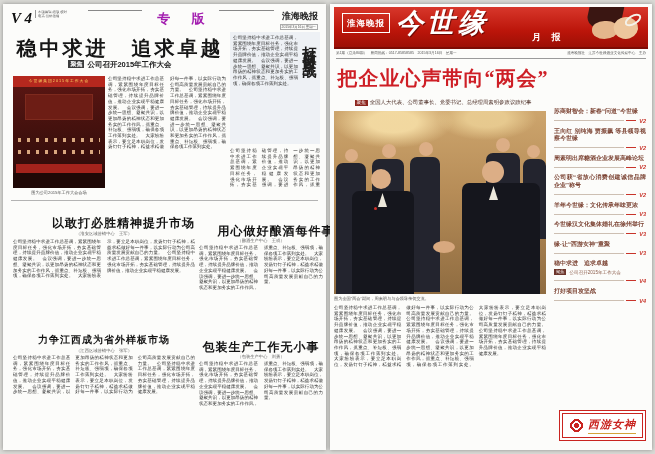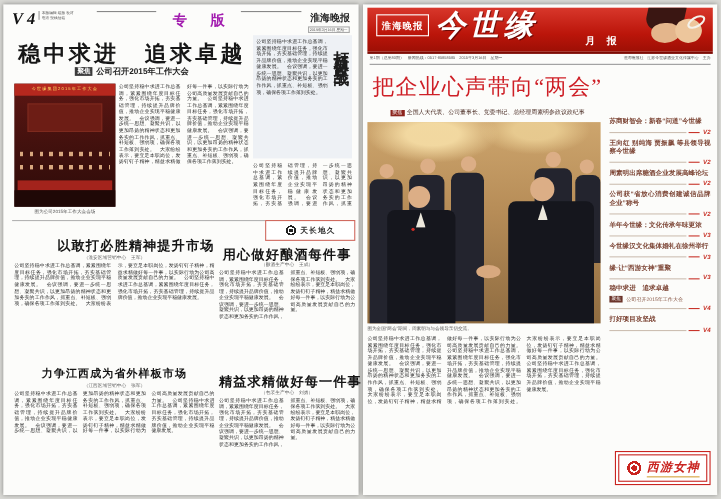--- a/index.html
+++ b/index.html
@@ -59,21 +59,21 @@
   .hA{position:absolute;left:10px;top:211px;width:182px;text-align:right;font-size:12px;font-weight:bold;letter-spacing:1px;color:#141414;white-space:nowrap}
   .byA{position:absolute;left:10px;top:227px;width:182px}
   .bodyA{position:absolute;left:10px;top:235px;width:182px;height:92px}
 
   .brandbox{position:absolute;left:238px;top:196px;width:80px;height:17px;border:1px solid #d06a5f;
     display:flex;align-items:center;justify-content:center;gap:3px;background:#fff}
   .brand-eye{width:11px;height:11px;border-radius:50%;flex:0 0 auto;
     background:radial-gradient(circle,#222 0 1.8px,#fff 1.8px 3px,#222 3px 4.6px,#fff 4.6px)}
   .brand-txt{font-size:7px;font-weight:bold;color:#333;letter-spacing:1px;white-space:nowrap}
 
-  .hB{position:absolute;left:196px;top:219px;width:124px;text-align:center;font-size:12px;font-weight:bold;letter-spacing:1px;color:#141414;white-space:nowrap}
+  .hB{position:absolute;left:211px;top:219px;width:124px;text-align:center;font-size:12px;font-weight:bold;letter-spacing:1px;color:#141414;white-space:nowrap}
   .byB{position:absolute;left:196px;top:234px;width:124px}
   .bodyB{position:absolute;left:196px;top:241px;width:124px;height:86px}
 
   .hC{position:absolute;left:10px;top:329px;width:182px;text-align:center;font-size:10px;font-weight:bold;letter-spacing:1px;color:#141414;white-space:nowrap}
   .byC{position:absolute;left:10px;top:344px;width:182px}
   .bodyC{position:absolute;left:10px;top:351px;width:182px;height:88px}
 
   .hD{position:absolute;left:196px;top:335px;width:124px;text-align:center;font-size:12px;font-weight:bold;letter-spacing:1px;color:#141414;white-space:nowrap}
   .byD{position:absolute;left:196px;top:350px;width:124px}
   .bodyD{position:absolute;left:196px;top:357px;width:124px;height:82px}
@@ -91,21 +91,21 @@
   .hands{position:absolute;right:0;top:0;width:86px;height:40px}
   .sleeve{position:absolute;right:26px;top:-4px;width:34px;height:26px;background:#3a1612;border-radius:0 0 12px 10px;transform:rotate(12deg)}
   .hand1{position:absolute;right:30px;top:14px;width:26px;height:18px;background:#e4b68c;border-radius:50% 45% 55% 50%}
   .hand2{position:absolute;right:10px;top:10px;width:24px;height:22px;background:#edc69c;border-radius:45% 55% 50% 55%;transform:rotate(-18deg)}
   .bracelet{position:absolute;right:6px;top:8px;width:14px;height:6px;border:2px solid #f4f2ea;border-radius:50%;transform:rotate(-30deg)}
 
   .infoline{position:absolute;left:6px;top:47px;width:310px;display:flex;justify-content:space-between;
     font-size:3.6px;color:#555;border-bottom:1px solid #9a9a9a;padding-bottom:3px;white-space:nowrap;overflow:hidden}
 
   .rhead{position:absolute;left:2px;top:61px;width:222px;text-align:center;
-    font-size:20px;font-weight:normal;letter-spacing:1px;color:#ce1f26;white-space:nowrap}
+    font-size:20px;font-weight:bold;letter-spacing:1px;color:#ce1f26;white-space:nowrap}
   .rsub{position:absolute;left:2px;top:95px;width:222px;text-align:center;font-size:5.4px;color:#4a2c24;white-space:nowrap;overflow:hidden}
   .rtag{display:inline-block;background:#8c241c;color:#fff;font-size:4.6px;line-height:6.5px;padding:0 2px;margin-right:2px;vertical-align:0.5px}
 
   #rphoto{position:absolute;left:4px;top:107px;width:212px;height:183px;overflow:hidden;
     background:
       radial-gradient(ellipse 60px 26px at 28% 6%, rgba(246,222,166,.9) 0 40%, rgba(246,222,166,0) 100%),
       radial-gradient(ellipse 50px 22px at 72% 4%, rgba(238,211,152,.8) 0 40%, rgba(238,211,152,0) 100%),
       linear-gradient(180deg,#cda56d 0%,#b68c57 45%,#8f6c41 100%)}
   .fig,.figf{position:absolute;border-radius:7px 7px 0 0}
   .fig{background:#23242e}
@@ -180,33 +180,29 @@
     </div>
     <div class="lside-bot t c3">公司坚持稳中求进工作总基调，紧紧围绕年度目标任务，强化市场开拓，夯实基础管理，持续提升品牌价值，推动企业实现平稳健康发展。　会议强调，要进一步统一思想、凝聚共识，以更加昂扬的精神状态和更加务实的工作作风，抓重点、补短板、强弱项，确保各项工作落到实处。</div>
   </div>
 
   <div class="band-rule"></div>
 
   <div class="hA serif">以敢打必胜精神提升市场</div>
   <div class="byA byline">（淮安区域营销中心　王军）</div>
   <div class="bodyA t c2">公司坚持稳中求进工作总基调，紧紧围绕年度目标任务，强化市场开拓，夯实基础管理，持续提升品牌价值，推动企业实现平稳健康发展。　会议强调，要进一步统一思想、凝聚共识，以更加昂扬的精神状态和更加务实的工作作风，抓重点、补短板、强弱项，确保各项工作落到实处。　大家纷纷表示，要立足本职岗位，发扬钉钉子精神，精益求精做好每一件事，以实际行动为公司高质量发展贡献自己的力量。　公司坚持稳中求进工作总基调，紧紧围绕年度目标任务，强化市场开拓，夯实基础管理，持续提升品牌价值，推动企业实现平稳健康发展。</div>
 
-  <div class="brandbox">
-    <div class="brand-eye"></div>
-    <div class="brand-txt serif">天长地久</div>
-  </div>
   <div class="hB serif">用心做好酿酒每件事</div>
   <div class="byB byline">（酿酒生产中心　王成）</div>
   <div class="bodyB t c2">公司坚持稳中求进工作总基调，紧紧围绕年度目标任务，强化市场开拓，夯实基础管理，持续提升品牌价值，推动企业实现平稳健康发展。　会议强调，要进一步统一思想、凝聚共识，以更加昂扬的精神状态和更加务实的工作作风，抓重点、补短板、强弱项，确保各项工作落到实处。　大家纷纷表示，要立足本职岗位，发扬钉钉子精神，精益求精做好每一件事，以实际行动为公司高质量发展贡献自己的力量。</div>
 
   <div class="hC serif">力争江西成为省外样板市场</div>
   <div class="byC byline">（江西区域营销中心　张军）</div>
   <div class="bodyC t c3">公司坚持稳中求进工作总基调，紧紧围绕年度目标任务，强化市场开拓，夯实基础管理，持续提升品牌价值，推动企业实现平稳健康发展。　会议强调，要进一步统一思想、凝聚共识，以更加昂扬的精神状态和更加务实的工作作风，抓重点、补短板、强弱项，确保各项工作落到实处。　大家纷纷表示，要立足本职岗位，发扬钉钉子精神，精益求精做好每一件事，以实际行动为公司高质量发展贡献自己的力量。　公司坚持稳中求进工作总基调，紧紧围绕年度目标任务，强化市场开拓，夯实基础管理，持续提升品牌价值，推动企业实现平稳健康发展。</div>
 
-  <div class="hD serif">精益求精做好每一件事</div>
+  <div class="hD serif">包装生产工作无小事</div>
   <div class="byD byline">（包装生产中心　刘勇）</div>
   <div class="bodyD t c2">公司坚持稳中求进工作总基调，紧紧围绕年度目标任务，强化市场开拓，夯实基础管理，持续提升品牌价值，推动企业实现平稳健康发展。　会议强调，要进一步统一思想、凝聚共识，以更加昂扬的精神状态和更加务实的工作作风，抓重点、补短板、强弱项，确保各项工作落到实处。　大家纷纷表示，要立足本职岗位，发扬钉钉子精神，精益求精做好每一件事，以实际行动为公司高质量发展贡献自己的力量。</div>
 </div>
 
 <div class="page" id="pR">
 
   <div id="banner">
     <div class="blogo serif">淮海晚报</div>
     <div class="btitle serif">今世缘</div>
     <div class="bsub">月 报</div>

